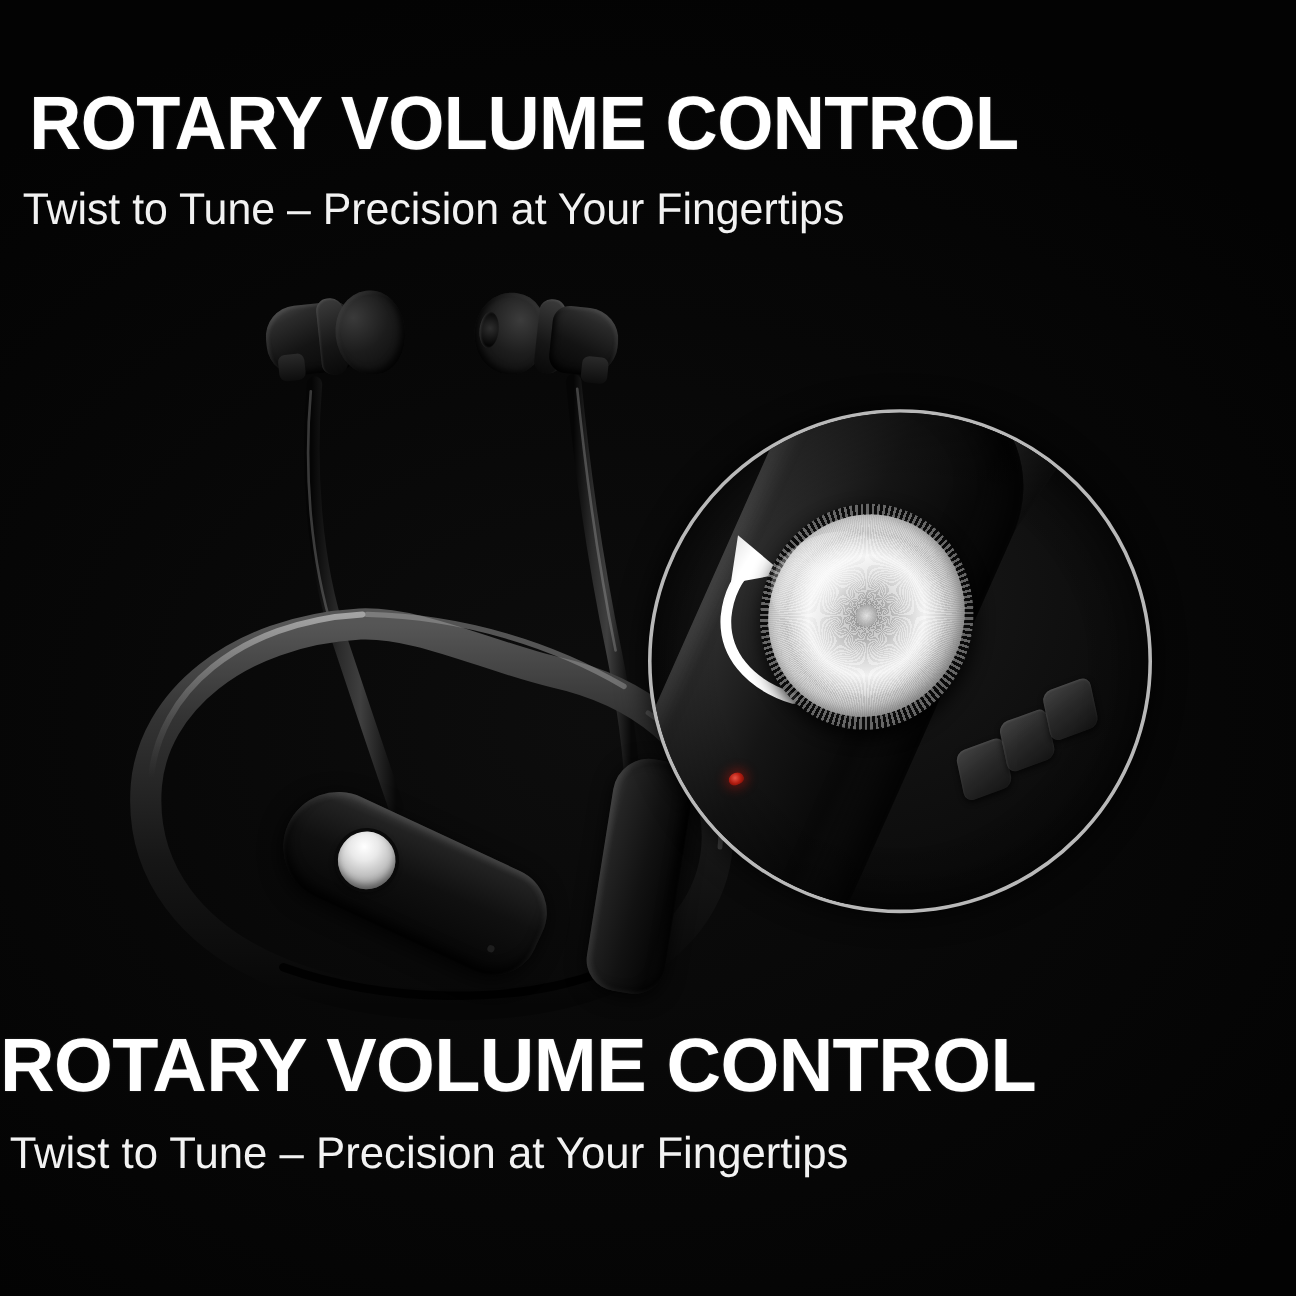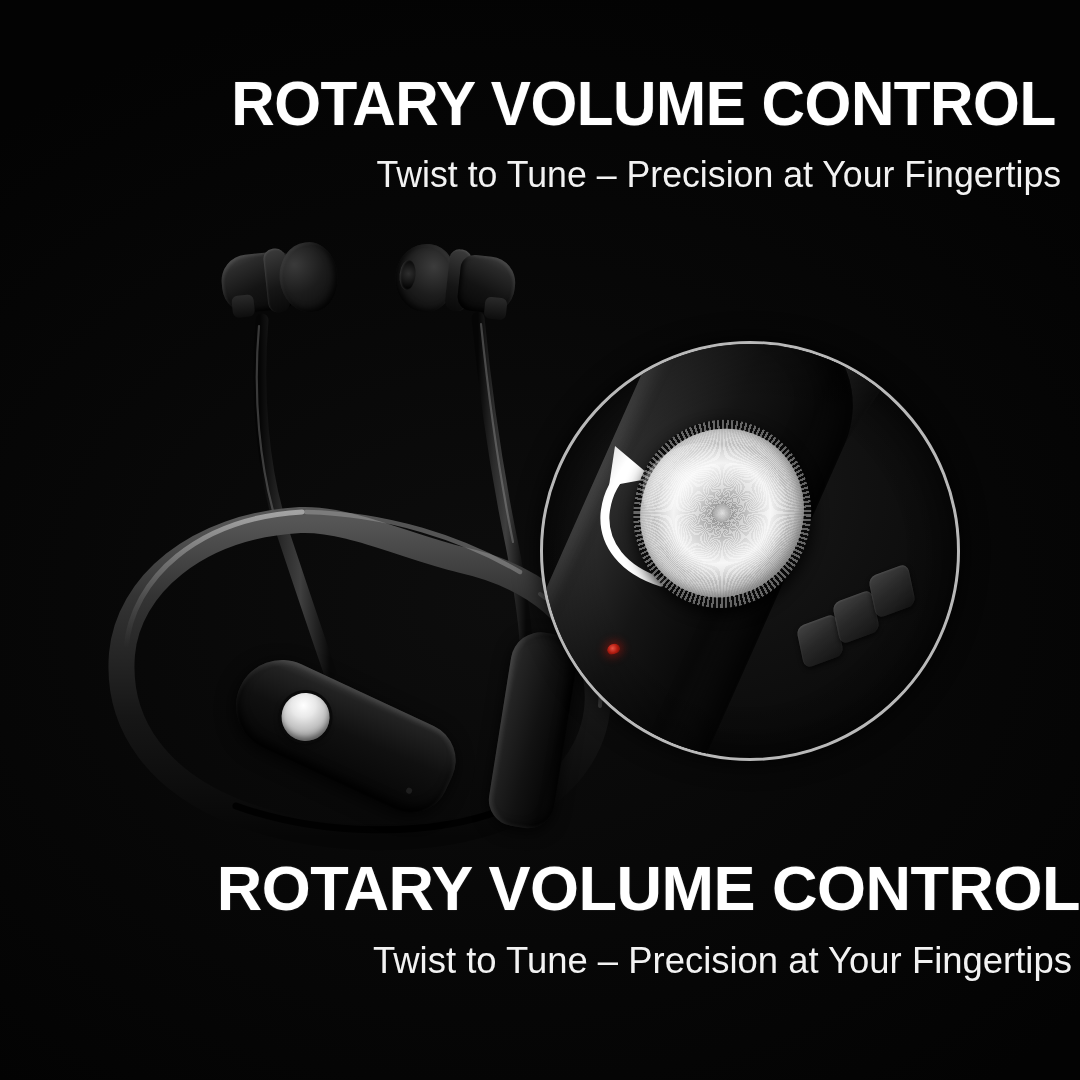--- a/index.html
+++ b/index.html
@@ -13,21 +13,21 @@
   .stage {
     position:relative;
     width:1080px; height:1080px;
     background:
       radial-gradient(ellipse 780px 620px at 46% 56%, #0d0d0d 0%, #070707 55%, #030303 100%),
       #030303;
     overflow:hidden;
   }
 
   
-  .txt-block { position:absolute; left:0; width:1080px; text-align:right; }
+  .txt-block { position:absolute; left:0; width:1080px; text-align:left; }
   .headline {
     color:#ffffff;
     font-weight:700;
     letter-spacing:-0.5px;
     white-space:nowrap;
     line-height:1;
     text-shadow:0 0 2px rgba(255,255,255,0.18);
   }
   .subline {
     color:#f2f2f2;

